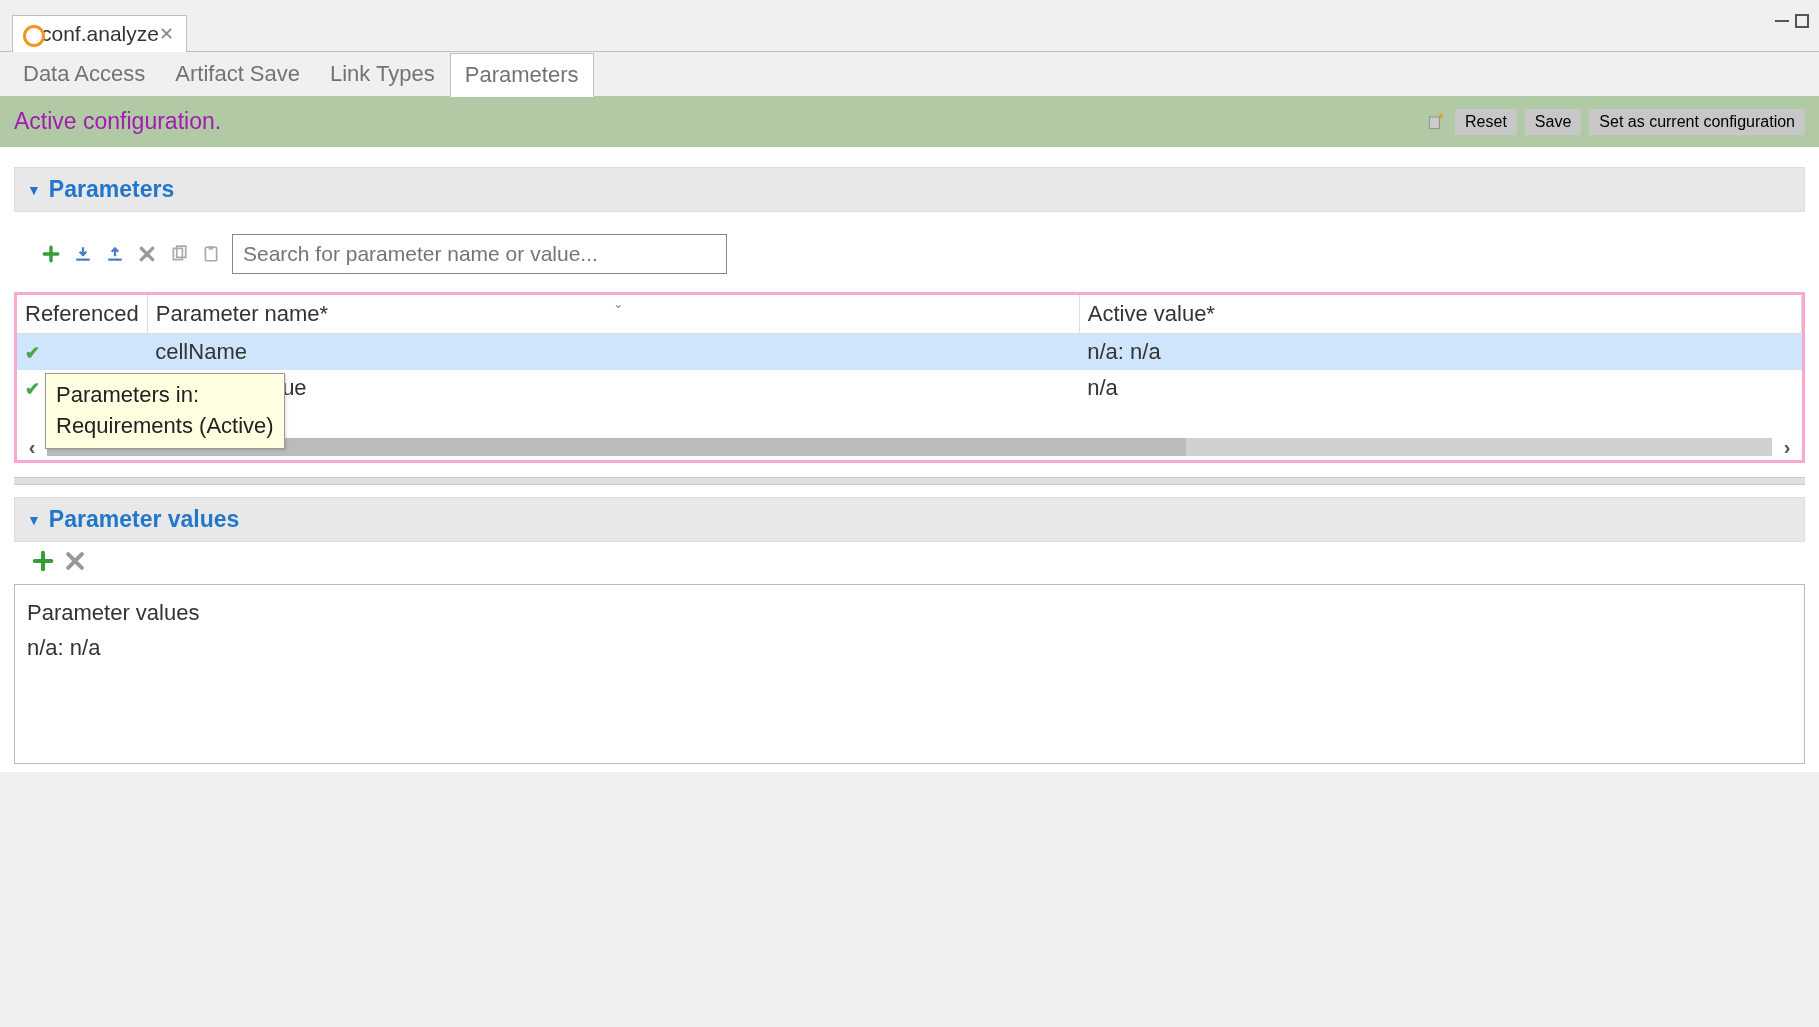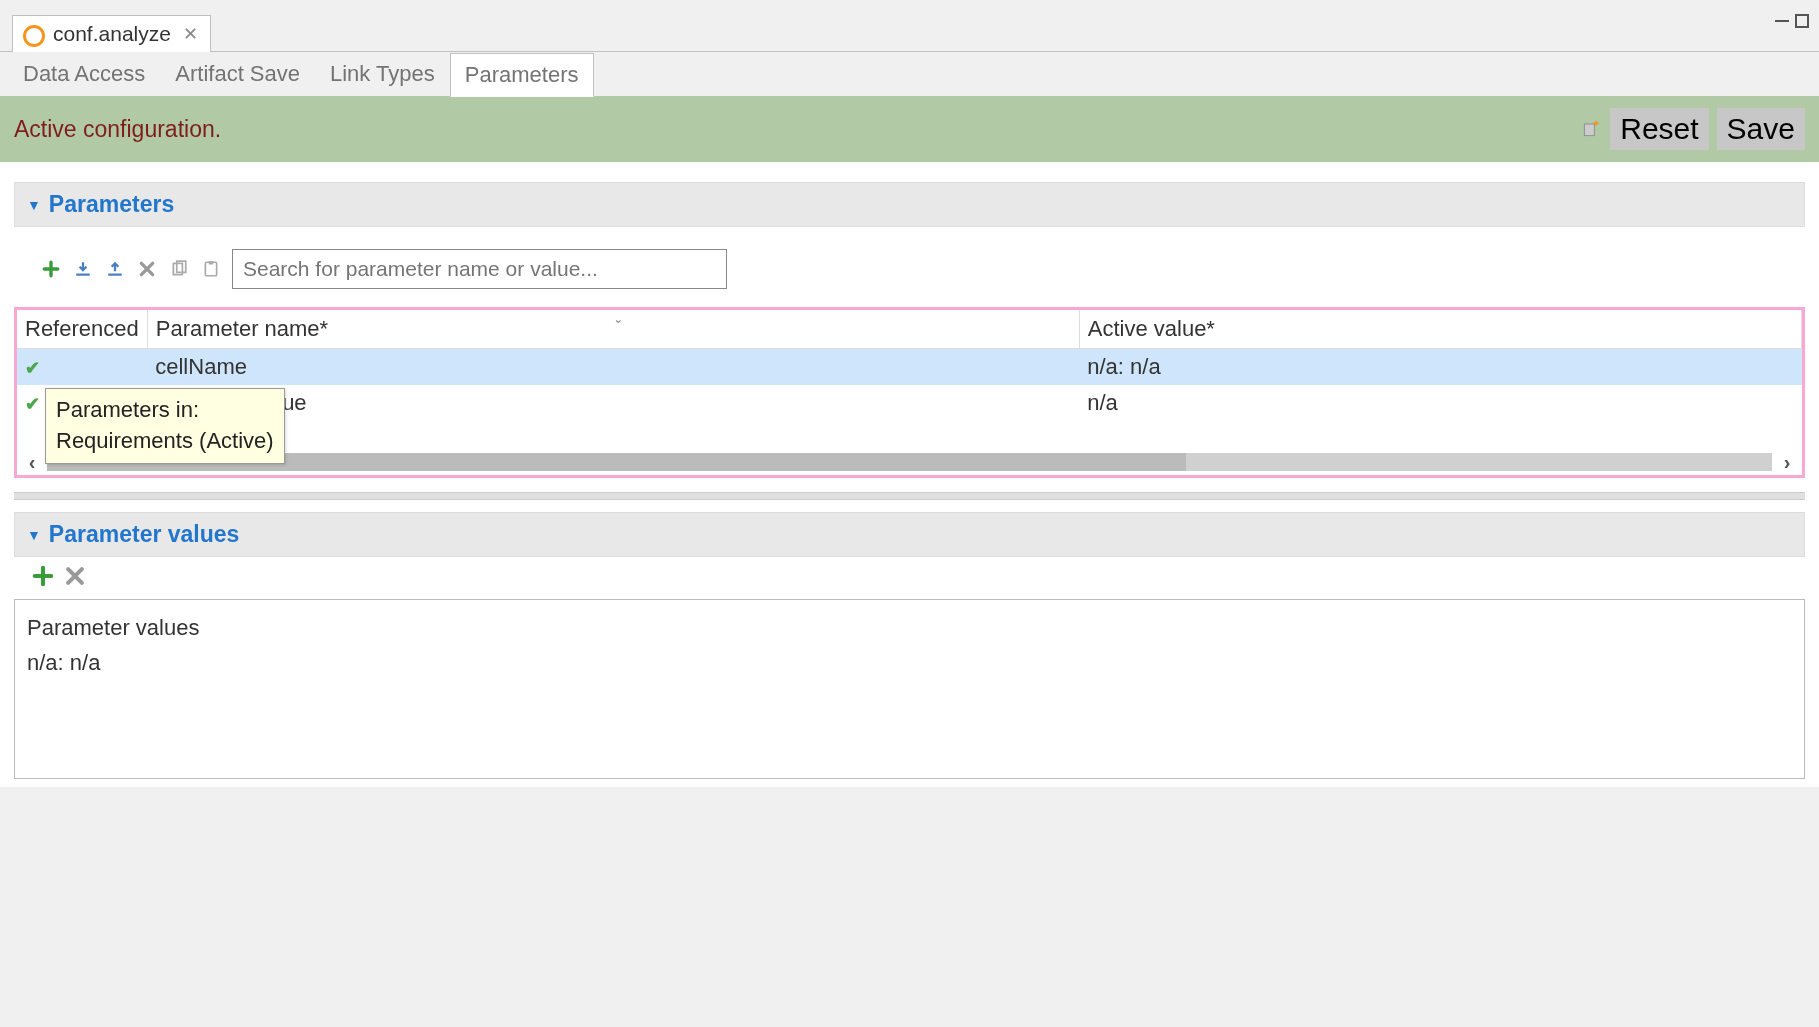--- a/index.html
+++ b/index.html
@@ -35,21 +35,21 @@
   display: flex;
   align-items: flex-end;
   background: #f0f0f0;
   padding-left: 12px;
   height: 43px;
   border-bottom: 1px solid #c0c0c0;
 }
 .editor-tab {
   display: flex;
   align-items: center;
-  gap: 12px;
+  gap: 0;
   background: #fff;
   border: 1px solid #c0c0c0;
   border-bottom: none;
   padding: 6px 12px 6px 10px;
   font-size: 21px;
   position: relative;
   top: 1px;
 }
 .editor-tab .close-x {
   color: #888;
@@ -96,31 +96,31 @@
 
 .status-bar {
   background: #b2c9a6;
   display: flex;
   align-items: center;
   padding: 12px 14px;
   justify-content: space-between;
 }
 .status-left {
   font-size: 23px;
-  color: #7f1d1d;
+  color: #a21caf;
 }
 .status-right {
   display: flex;
   align-items: center;
   gap: 8px;
 }
 .status-btn {
   background: #c7c7c7;
   padding: 4px 10px;
-  font-size: 30px;
+  font-size: 16px;
   cursor: pointer;
   border: none;
 }
 .status-icon {
   width: 22px; height: 22px;
   display: inline-flex;
   align-items: center;
   justify-content: center;
   color: #888;
 }
@@ -324,20 +324,21 @@
   <div class="status-left">Active configuration.</div>
   <div class="status-right">
     <span class="status-icon">
       <svg viewBox="0 0 24 24">
           <rect x="4" y="6" width="12" height="14" fill="#ccc" stroke="#888"></rect>
           <path d="M18 2v6M15 5h6" stroke="#f7941e" stroke-width="2"></path>
         </svg>
     </span>
     <button class="status-btn">Reset</button>
     <button class="status-btn">Save</button>
+    <button class="status-btn">Set as current configuration</button>
   </div>
 </div>
 
 <div class="content">
 
   <div class="section-header">
     <span class="twisty">▼</span>
     <span class="title">Parameters</span>
   </div>
 

